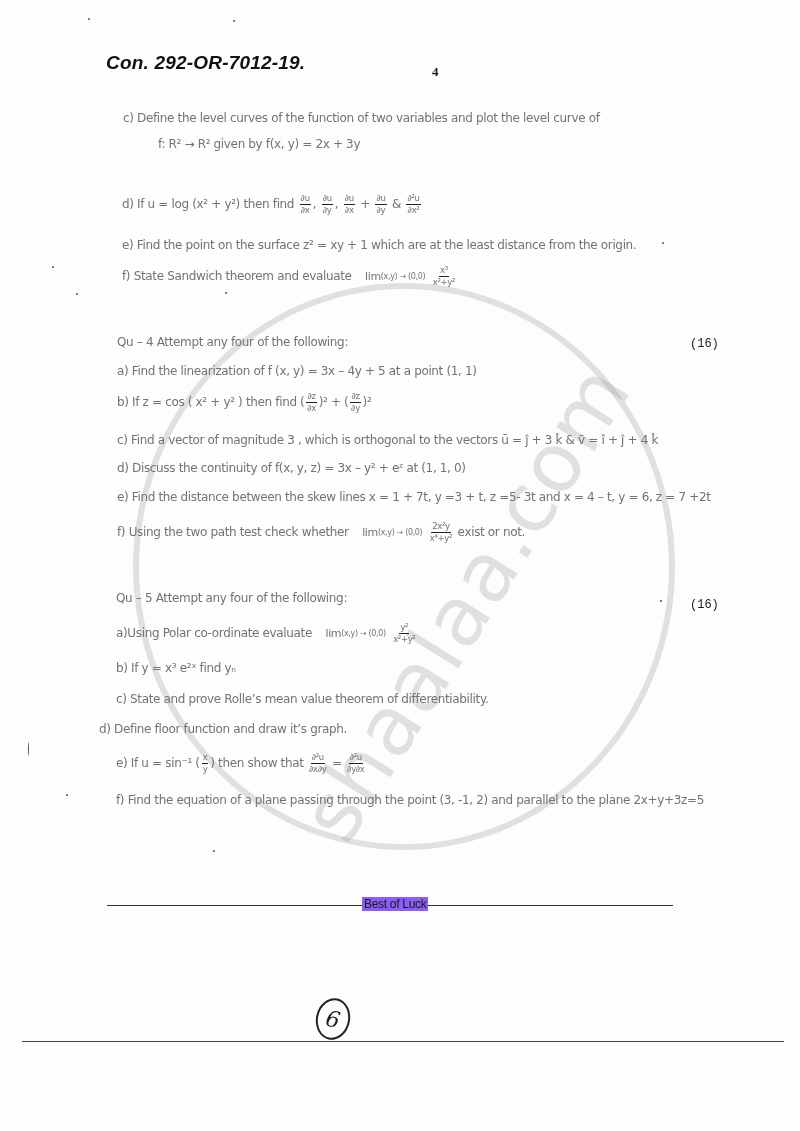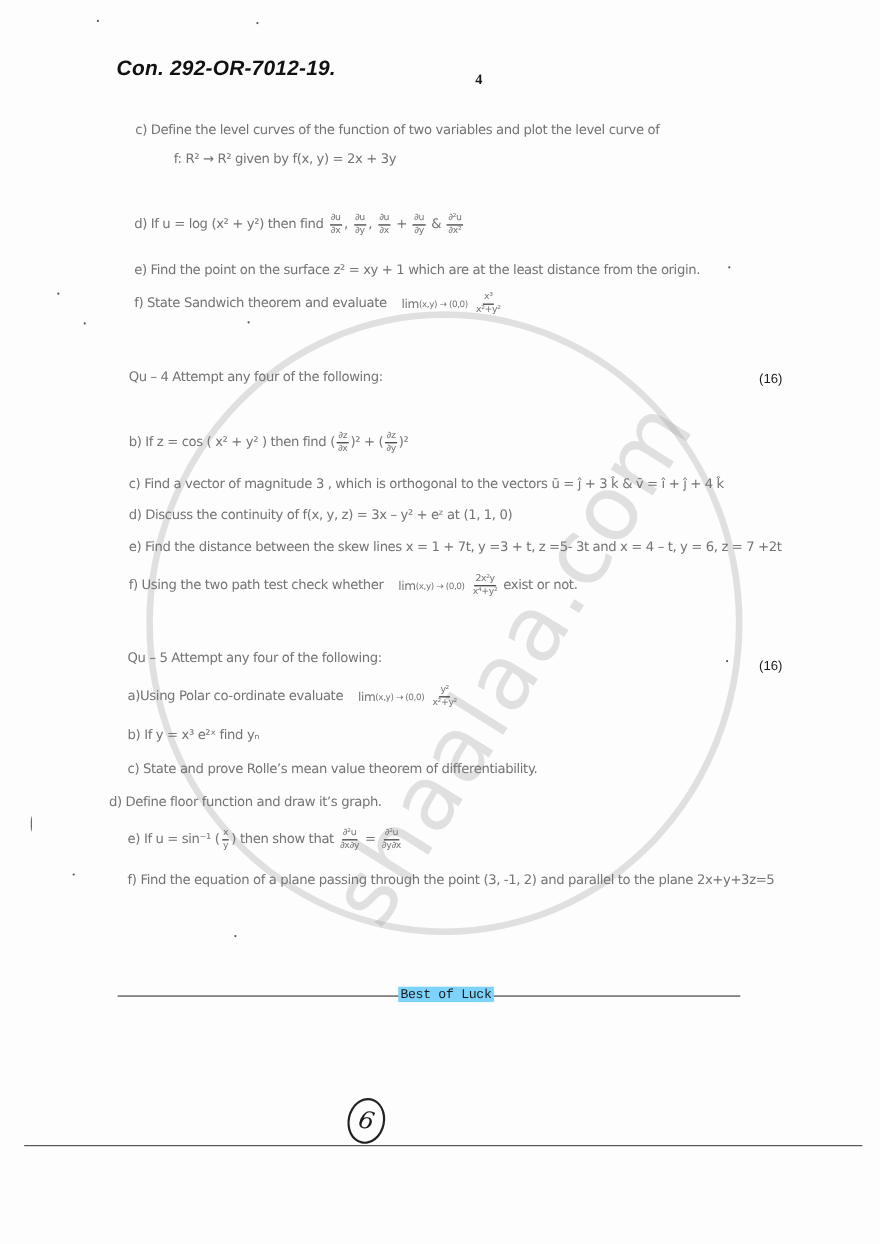--- a/index.html
+++ b/index.html
@@ -2,28 +2,28 @@
 <html><head>
 <meta charset="utf-8">
 <style>
   html, body { margin:0; padding:0; }
   body { width:800px; height:1131px; background:#fdfdfd; position:relative; overflow:hidden;
          font-family:"Liberation Sans", sans-serif; color:#1a1a1a; }
   .page { position:absolute; inset:0; }
   .header-code { position:absolute; left:106px; top:52px; font-size:19px; font-weight:bold; letter-spacing:0.2px; color:#111;font-style:italic; }
   .page-num { position:absolute; left:432px; top:64px; font-size:13px; font-weight:bold; font-family:"Liberation Serif", serif; }
   .line { position:absolute; font-size:12px; white-space:nowrap; color:#737373; font-family:"DejaVu Sans", sans-serif; letter-spacing:-0.35px; }
-  .marks { position:absolute; left:690px; font-size:12px; font-family:Liberation Sans, sans-serif; }
+  .marks { position:absolute; left:690px; font-size:12px; font-family:Liberation Mono, monospace; }
   .frac { display:inline-flex; flex-direction:column; align-items:center; vertical-align:middle; font-size:8.5px; line-height:1; margin:0 2px; }
   .frac .num { border-bottom:1px solid #222; padding:0 1px 1px; }
   .frac .den { padding-top:1px; }
   .lim { display:inline-flex; flex-direction:row; align-items:center; vertical-align:middle; font-size:11px; line-height:1; margin:0 2px 0 10px; }
   .lim .sub { font-size:8px; margin-top:1px; }
   .footer-rule { position:absolute; left:107px; top:905px; width:566px; height:0; border-top:1.5px solid #333; }
-  .footer-text { position:absolute; left:362px; top:897px; font-size:12px; background:#7dd3fc; padding:0 2px; font-family:Liberation Mono, monospace; letter-spacing:-0.3px; }
+  .footer-text { position:absolute; left:362px; top:897px; font-size:12px; background:#8b5cf6; padding:0 2px; font-family:Liberation Sans, sans-serif; letter-spacing:-0.3px; }
   .bottom-rule { position:absolute; left:22px; top:1041px; width:762px; border-top:1.2px solid #444; }
   .handmark { position:absolute; left:316px; top:998px; width:30px; height:38px; border:2px solid #222; border-radius:50%; transform:rotate(12deg); font-family:"DejaVu Serif", serif; font-size:22px; display:flex; align-items:center; justify-content:center; font-style:italic; }
   .watermark-circle { position:absolute; left:133px; top:283px; width:530px; height:555px; border:6px solid rgba(150,150,150,0.28); border-radius:50%; pointer-events:none; }
   .watermark-text { position:absolute; left:195px; top:555px; font-size:82px; color:rgba(150,150,150,0.28); transform:rotate(-58deg); transform-origin:center; pointer-events:none; font-family:"DejaVu Sans", sans-serif; letter-spacing:2px; }
   .speck { position:absolute; width:2px; height:2px; background:#555; border-radius:50%; }
 </style>
 </head>
 <body>
 
 <div class="page">
@@ -75,20 +75,23 @@
       </span>
     <span class="frac">
         <span class="num">x³</span>
         <span class="den">x²+y²</span>
       </span>
   </div>
 
   <div class="line" style="left:117px;top:335px;">Qu – 4  Attempt any four of the following:</div>
   <div class="marks" style="top:337px;">(16)</div>
 
+  <div class="line" style="left:117px;top:364px;">
+    <span>a)</span> <span>Find the linearization of f (x, y) = 3x – 4y + 5 at a point (1, 1)</span>
+  </div>
   <div class="line" style="left:117px;top:392px;">
     <span>b)</span> <span>If z = cos ( x² + y² ) then find</span>
     (<span class="frac">
         <span class="num">∂z</span>
         <span class="den">∂x</span>
       </span>)² + (<span class="frac">
         <span class="num">∂z</span>
         <span class="den">∂y</span>
       </span>)²
   </div>

